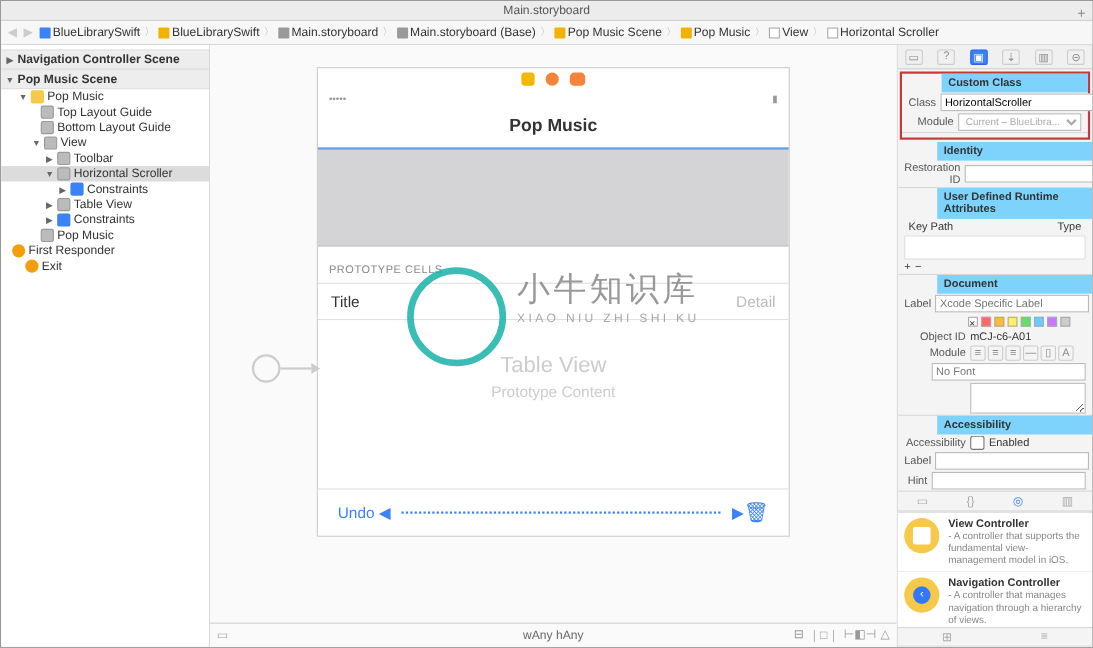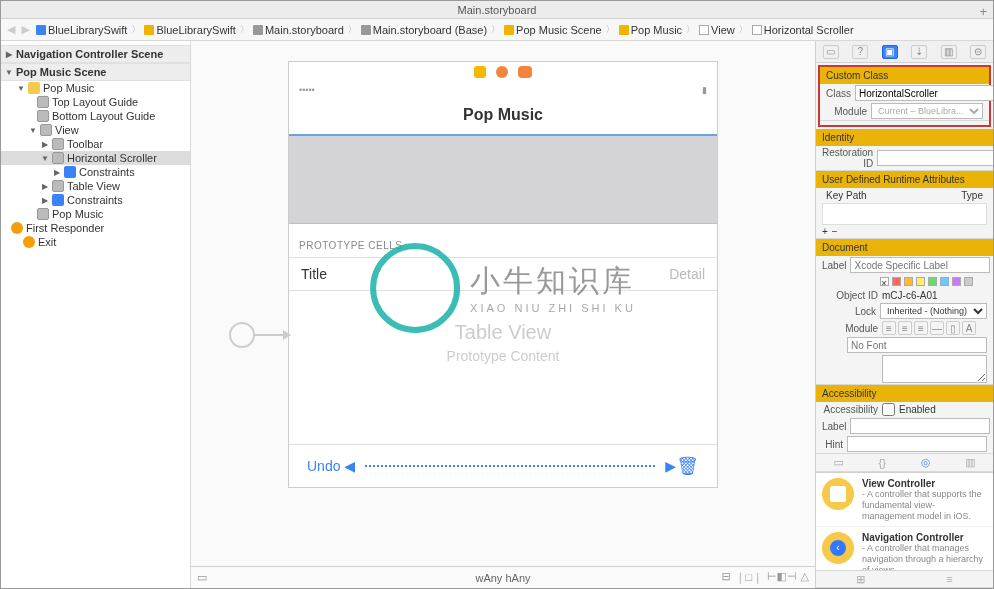--- a/index.html
+++ b/index.html
@@ -35,40 +35,40 @@
 .d-y { background: #f5b800; }
 .d-o { background: #f5833a; }
 .statusbar { height: 18px; display: flex; justify-content: space-between; padding: 3px 10px; font-size: 9px; color: #999; }
 .app-title { text-align: center; font-weight: 600; font-size: 16px; padding: 6px 0 10px; }
 .hscroller { height: 90px; background: #d4d4d6; border-top: 2px solid #6aa0e8; border-bottom: 1px solid #c0c0c0; }
 .proto-label { font-size: 10px; color: #888; padding: 16px 10px 6px; letter-spacing: 0.5px; }
 .proto-cell { display: flex; justify-content: space-between; padding: 8px 12px; border-top: 1px solid #e0e0e0; border-bottom: 1px solid #e0e0e0; font-size: 14px; }
 .proto-cell .detail { color: #bbb; }
 .tableview-label { text-align: center; color: #ccc; font-size: 20px; padding: 30px 0 0; }
 .proto-content { text-align: center; color: #ccc; font-size: 14px; padding-top: 4px; }
-.watermark { position: absolute; left: 50%; top: 47%; transform: translate(-50%, -50%); opacity: 0.85; pointer-events: none; text-align: left; display: flex; align-items: center; gap: 10px; }
+.watermark { position: absolute; left: 50%; top: 47%; transform: translate(-50%, -50%); opacity: 0.85; pointer-events: none; text-align: left; display: flex; align-items: flex-start; gap: 10px; }
 .wm-logo { width: 90px; height: 90px; border: 6px solid #17b2a7; border-radius: 50%; position: relative; }
 .wm-text-cn { font-size: 30px; color: #888; letter-spacing: 3px; }
 .wm-text-en { font-size: 11px; color: #999; letter-spacing: 3px; }
 .bottom-toolbar { display: flex; justify-content: flex-start; padding: 10px 18px; border-top: 1px solid #e0e0e0; color: #3b82f6; font-size: 14px; align-items: center; }
 .undo-dots { letter-spacing: 3px; color: #3b82f6; flex: 1; border-top: 2px dotted #3b82f6; margin: 0 10px; height: 1px; }
 .trash { color: #3b82f6; font-size: 18px; }
 .sizeclass-bar { height: 22px; border-top: 1px solid #d0d0d0; background: #fafafa; display: flex; align-items: center; justify-content: center; font-size: 11px; color: #666; position: relative; }
 .sizeclass-bar .left-icons { position: absolute; left: 6px; display: flex; gap: 6px; color: #999; }
 .sizeclass-bar .right-icons { position: absolute; right: 6px; display: flex; gap: 4px; color: #999; }
 .seg-arrow { position: absolute; left: -60px; top: 260px; display: flex; align-items: center; color: #bbb; }
 .seg-circle { width: 26px; height: 26px; border: 2px solid #ccc; border-radius: 50%; }
 .seg-line { width: 28px; height: 2px; background: #ccc; }
 .seg-head { border-left: 8px solid #ccc; border-top: 5px solid transparent; border-bottom: 5px solid transparent; }
 .inspector { width: 178px; border-left: 1px solid #d0d0d0; background: #f4f4f4; display: flex; flex-direction: column; font-size: 10px; overflow: hidden; }
 .insp-tabs { height: 22px; display: flex; justify-content: space-around; align-items: center; border-bottom: 1px solid #d0d0d0; background: #f0f0f0; }
 .insp-tab { width: 16px; height: 14px; display: flex; align-items: center; justify-content: center; color: #888; border: 1px solid #ccc; border-radius: 2px; font-size: 10px; }
 .insp-tab.active { background: #3b82f6; color: #fff; border-color: #2563eb; }
 .insp-section { border-bottom: 1px solid #d8d8d8; }
-.insp-header { font-weight: normal; padding: 3px 6px; font-size: 10px; background: #eab308; }
+.insp-header { font-weight: bold; padding: 3px 6px; font-size: 10px; background: #7dd3fc; margin-left: 36px; }
 .insp-row { display: flex; align-items: center; padding: 1px 6px; gap: 4px; }
 .insp-row label { width: 56px; text-align: right; color: #555; font-size: 10px; }
 .insp-input { flex: 1; border: 1px solid #bbb; background: #fff; height: 16px; font-size: 10px; padding: 0 3px; }
 .insp-select { flex: 1; border: 1px solid #bbb; background: #fff; height: 16px; font-size: 9px; padding: 0 2px; color: #aaa; }
 .highlight-box { border: 2px solid #c73838; margin: 2px; padding-bottom: 4px; }
 .color-swatches { display: flex; gap: 3px; padding: 3px 8px 3px 64px; }
 .sw { width: 9px; height: 9px; border: 1px solid #aaa; }
 .library { flex: 1; background: #fff; border-top: 1px solid #d0d0d0; overflow: hidden; }
 .lib-tabs { height: 18px; display: flex; justify-content: space-around; align-items: center; border-bottom: 1px solid #d8d8d8; font-size: 11px; color: #aaa; }
 .lib-item { display: flex; gap: 8px; padding: 5px 6px; border-bottom: 1px solid #eee; }
@@ -301,24 +301,20 @@
           <span class="sw" style="background:#6d6"></span>
           <span class="sw" style="background:#6cf"></span>
           <span class="sw" style="background:#c7f"></span>
           <span class="sw" style="background:#ccc"></span>
         </div>
         <div class="insp-row">
           <label>Object ID</label>
           <span>mCJ-c6-A01</span>
         </div>
         <div class="insp-row">
-          <label>Lock</label>
-          <select class="insp-select" style="color:#333"><option>Inherited - (Nothing)</option></select>
-        </div>
-        <div class="insp-row">
           <label>Module</label>
           <div style="flex:1;display:flex;gap:2px">
             <span class="insp-tab" style="width:14px">≡</span>
             <span class="insp-tab" style="width:14px">≡</span>
             <span class="insp-tab" style="width:14px">≡</span>
             <span class="insp-tab" style="width:14px">—</span>
             <span class="insp-tab" style="width:14px">▯</span>
             <span class="insp-tab" style="width:14px">A</span>
           </div>
         </div>

